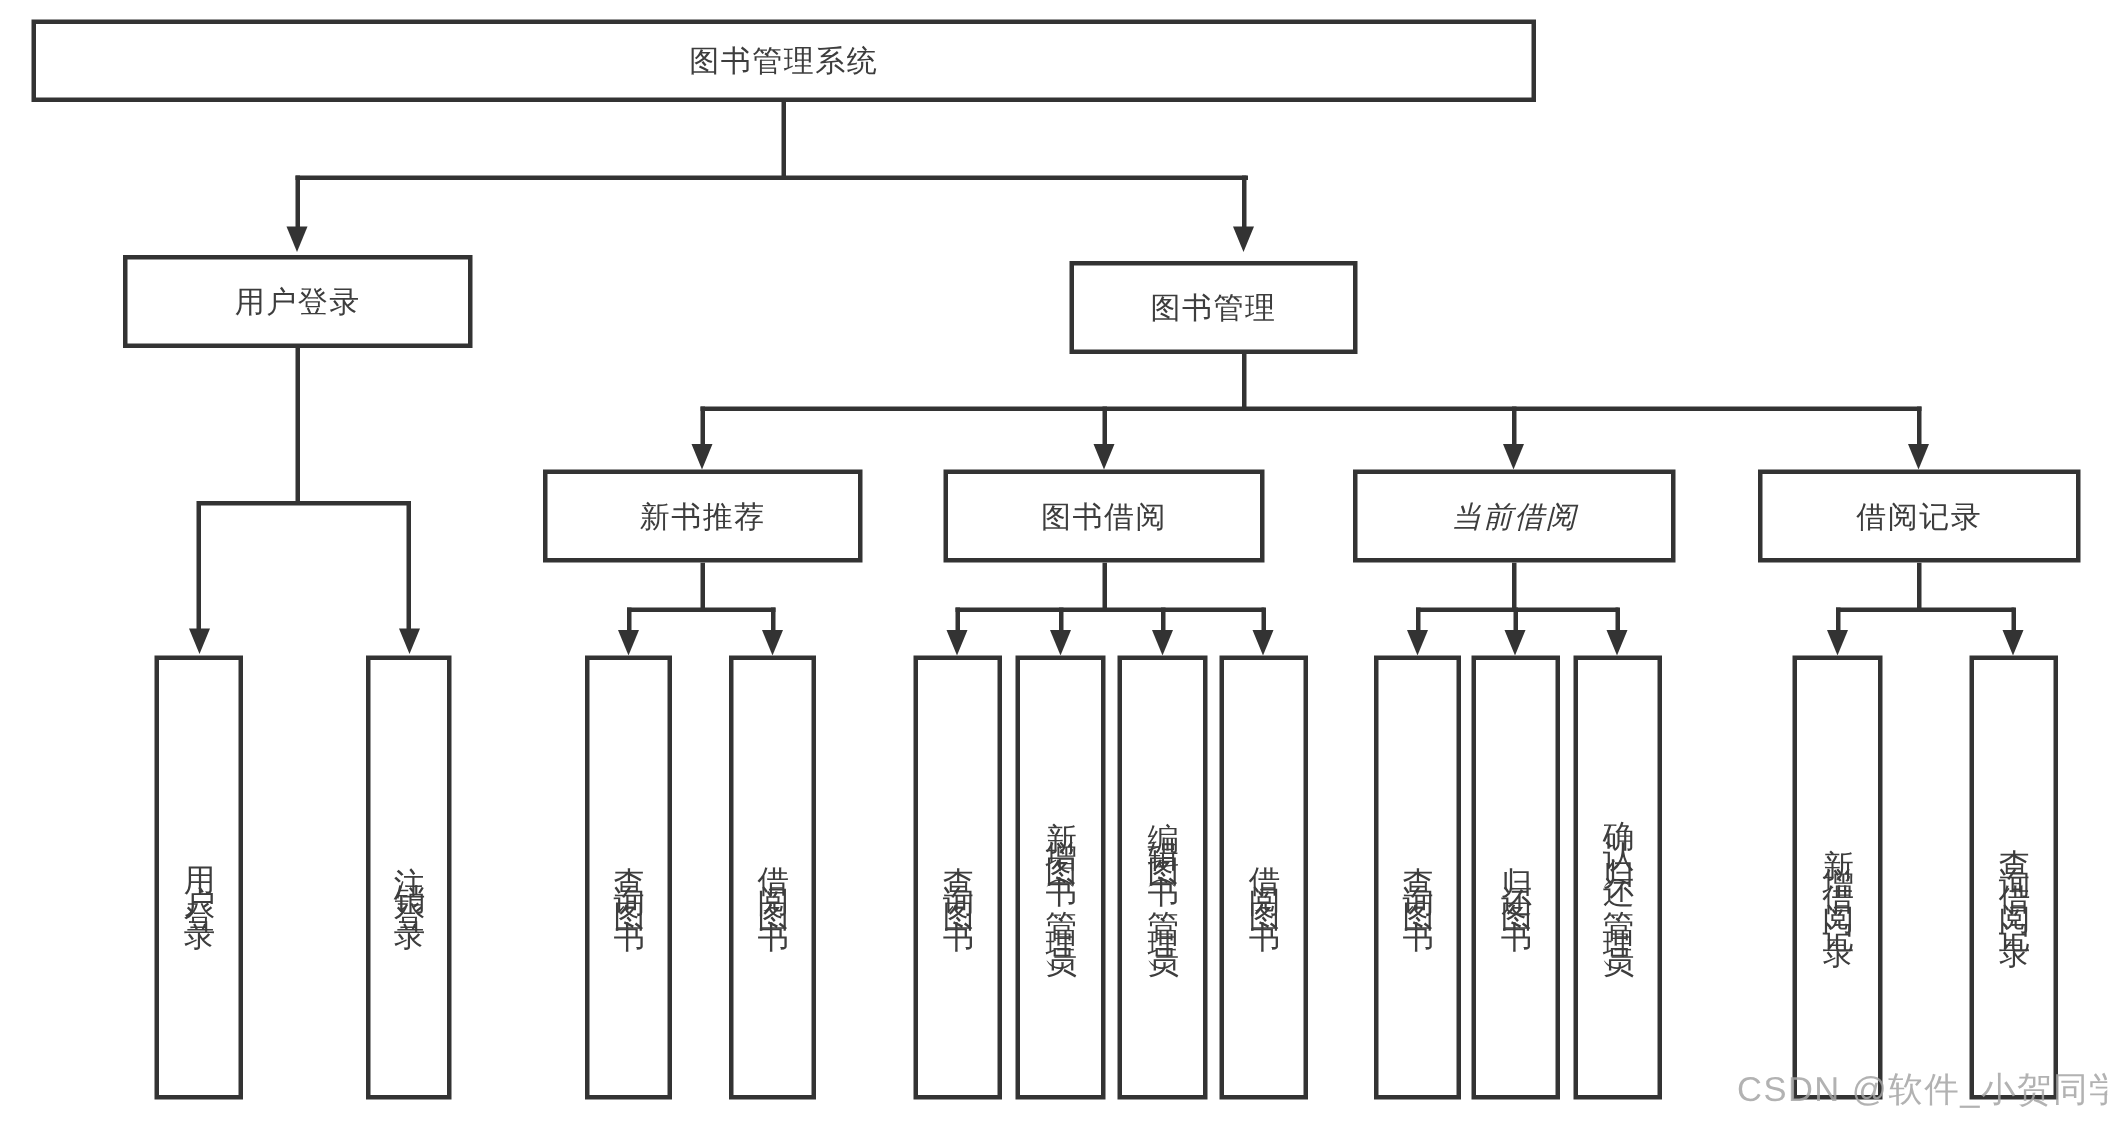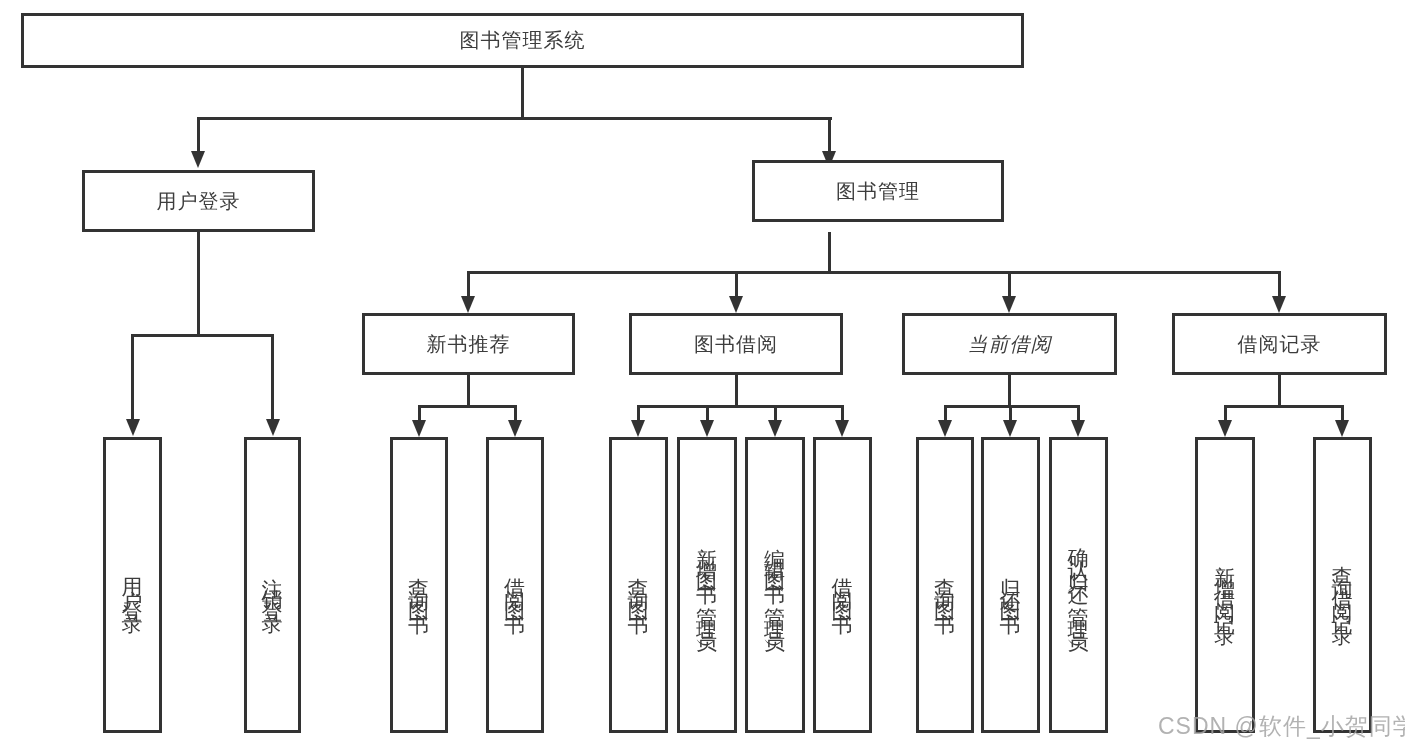--- a/index.html
+++ b/index.html
@@ -62,21 +62,21 @@
   <div class="vline" style="left:521px; top:68px; height:51px;"></div>
   <div class="hline" style="left:197px; top:117px; width:635px;"></div>
   <div class="vline" style="left:197px; top:117px; height:35px;"></div>
   <div class="arrow" style="left:191px; top:151px;"></div>
   <div class="vline" style="left:828px; top:117px; height:35px;"></div>
   <div class="arrow" style="left:822px; top:151px;"></div>
 
   <div class="box" style="left:82px; top:170px; width:233px; height:62px;">
     <span>用户登录</span>
   </div>
-  <div class="box" style="left:713px; top:160px; width:252px; height:62px;margin-left:39px;">
+  <div class="box" style="left:713px; top:174px; width:192px; height:62px;">
     <span>图书管理</span>
   </div>
 
   <div class="vline" style="left:197px; top:232px; height:104px;"></div>
   <div class="hline" style="left:132px; top:334px; width:142px;"></div>
   <div class="vline" style="left:131px; top:334px; height:86px;"></div>
   <div class="arrow" style="left:126px; top:419px;"></div>
   <div class="vline" style="left:271px; top:334px; height:86px;"></div>
   <div class="arrow" style="left:266px; top:419px;"></div>
 

